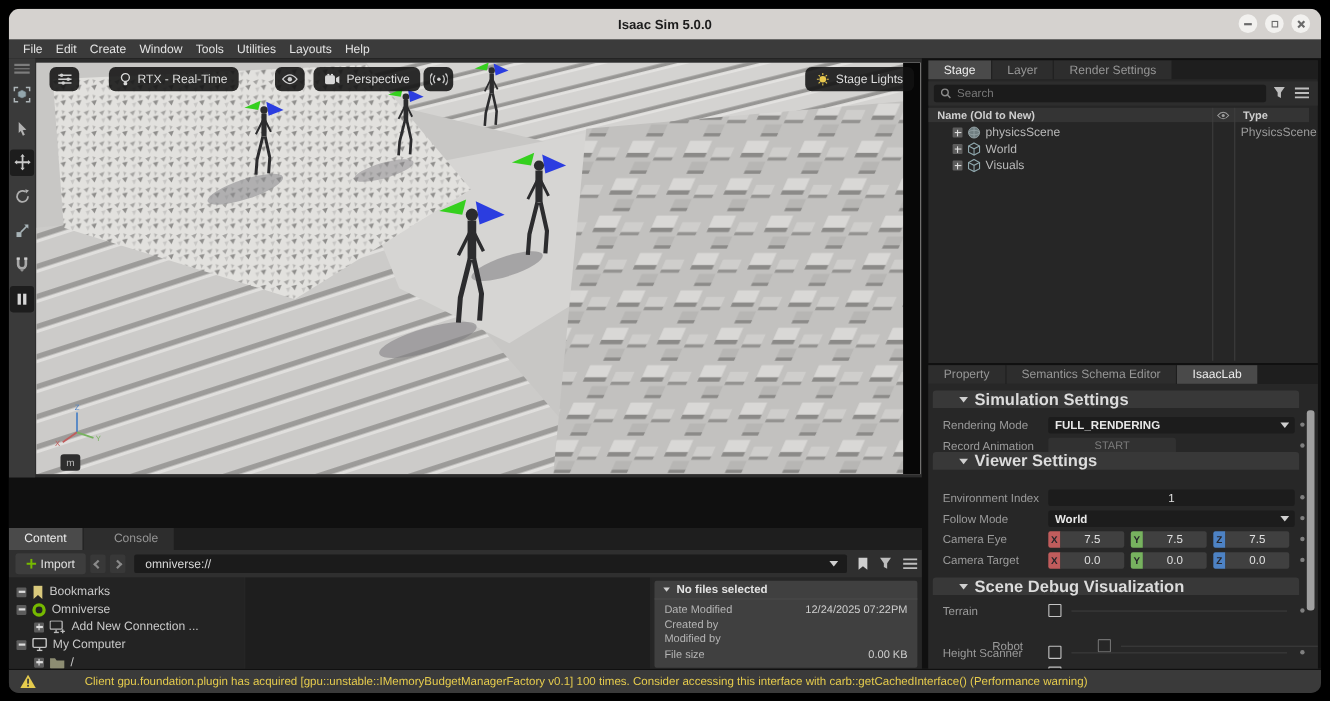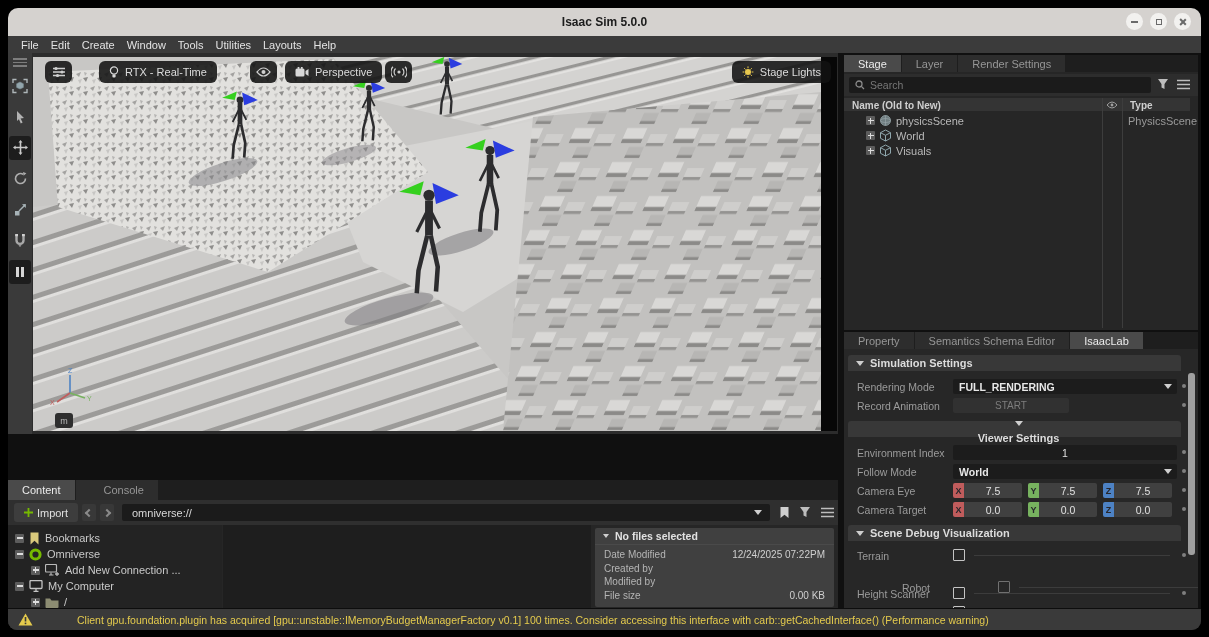--- a/index.html
+++ b/index.html
@@ -71,22 +71,22 @@
     height:1.5px; background:#ddd; }
   .expander.plus::after { content:""; position:absolute; left:3.7px; top:1.5px; width:1.5px;
     height:6px; background:#ddd; }
   .vline { position:absolute; width:1px; background:#3d3d3d; top:43px; bottom:2px; }
   .typecell { position:absolute; left:284px; font-size:11px; color:#9a9a9a; }
   
   .proppanel { position:absolute; left:0; top:277px; width:354px; height:276px; background:#262626; }
   .propbody { position:absolute; left:0; top:17px; width:354px; height:259px; background:#272727;
     overflow:hidden; }
   .sechead { position:absolute; left:4px; width:333px; height:16px; background:#383838;
-    border-radius:3px 3px 0 0; display:flex; align-items:center; gap:6px; padding-left:8px;
-    font-size:11px; font-weight:bold; color:#dcdcdc; cursor:pointer; }
+    border-radius:3px 3px 0 0; display:flex; align-items:center; gap:6px; padding-left:24px;
+    font-size:15px; font-weight:bold; color:#dcdcdc; cursor:pointer; }
   .caret { width:0; height:0; border-left:4px solid transparent; border-right:4px solid transparent;
     border-top:5px solid #cfcfcf; flex:none; }
   .prow { position:absolute; left:0; width:354px; height:18px; }
   .plabel { position:absolute; left:13px; top:3px; font-size:10.5px; color:#9b9b9b; }
   .combo { position:absolute; left:109px; top:1px; width:224px; height:15px; background:#1c1c1c;
     border-radius:2px; display:flex; align-items:center; padding:0 6px; font-size:10.5px;
     font-weight:bold; color:#e8e8e8; cursor:pointer; }
   .combo .caret { position:absolute; right:5px; }
   .numfield { position:absolute; left:109px; top:1px; width:224px; height:15px; background:#1c1c1c;
     border-radius:2px; display:flex; align-items:center; justify-content:center; font-size:10.5px;
@@ -433,21 +433,21 @@
           </div>
           <div class="prow" style="top:29px;">
             <span class="plabel">Rendering Mode</span>
             <div class="combo">
               <span>FULL_RENDERING</span>
               <span class="caret"></span>
             </div>
             <span class="pdot"></span>
           </div>
 
-          <div class="sechead" style="top:72px;flex-direction:column;">
+          <div class="sechead" style="top:62px;">
             <span class="caret"></span>
             <span>Viewer Settings</span>
           </div>
           <div class="prow" style="top:95px;">
             <span class="plabel">Environment Index</span>
             <div class="numfield">1</div>
             <span class="pdot"></span>
           </div>
           <div class="prow" style="top:114px;">
             <span class="plabel">Follow Mode</span>

